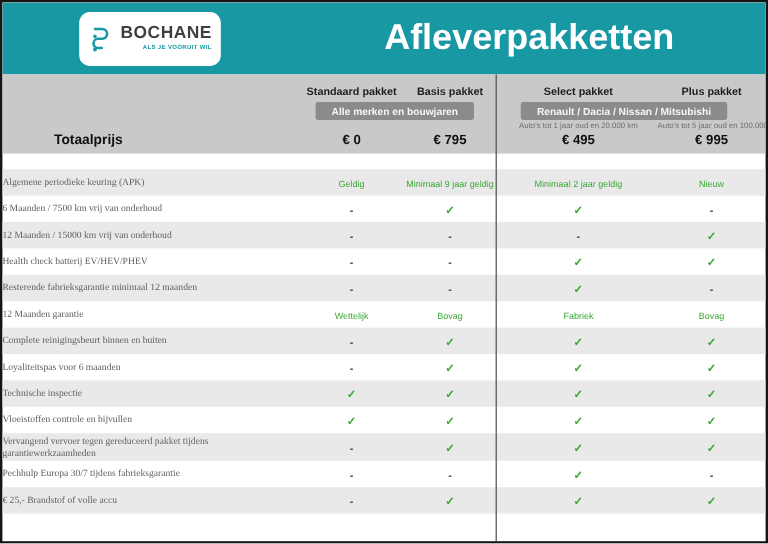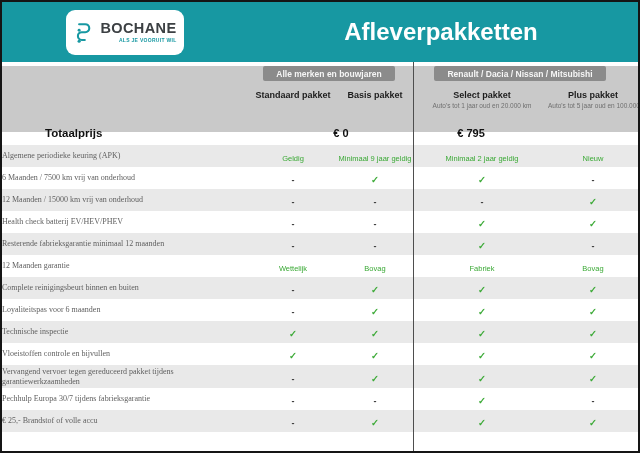--- a/index.html
+++ b/index.html
@@ -13,39 +13,39 @@
   .header { height:60px; background:#1798a2; display:flex; align-items:center; }
   .logo-card {
     margin-left:64px; width:118px; height:45px; background:#fff;
     border-radius:9px; display:flex; align-items:center; justify-content:center; gap:6px;
     flex:0 0 auto;
   }
   .logo-mark { width:21px; height:23px; flex:0 0 auto; }
   .logo-text { display:flex; flex-direction:column; align-items:flex-end; }
   .brand { font-size:14.5px; font-weight:bold; color:#3c4043; letter-spacing:.4px; line-height:1; }
   .tagline { font-size:5px; color:#1798a2; font-weight:bold; margin-top:2px; letter-spacing:.3px; }
-  .title { flex:1; text-align:center; color:#fff; font-weight:bold; font-size:24px; padding-left:60px; white-space:nowrap; }
+  .title { flex:1; text-align:center; color:#fff; font-weight:bold; font-size:30px; padding-left:60px; white-space:nowrap; }
   
   .grid { display:grid; grid-template-columns:248px 86px 78px 2px 132px 90px; }
   
   .band { background:#c9c9c9; height:66px; box-sizing:border-box; }
   .band-headers { padding-top:9px; }
   .col-head { text-align:center; font-weight:bold; font-size:9px; color:#1d1d1d; white-space:nowrap; }
   .band-badges { margin-top:4px; }
   .badge {
     background:#8b8b8b; color:#f6f6f6; font-weight:bold; font-size:8.5px;
     text-align:center; padding:2.5px 0; border-radius:2px; white-space:nowrap;
   }
   .badge-1 { grid-column:2/4; margin:0 19px 0 13px; }
   .badge-2 { grid-column:5/7; margin:0 32px 0 18px; }
   .band-notes { margin-top:2px; }
   .note { text-align:center; font-size:6.5px; color:#6f6f6f; white-space:nowrap; }
   .note-select { grid-column:5; }
   .note-plus { grid-column:6; }
-  .band-total { margin-top:18px; align-items:center;gap:48px; }
+  .band-total { margin-top:2px; align-items:center; }
   .total-label { padding-left:43px; font-weight:bold; font-size:11.5px; color:#101010; }
   .price { text-align:center; font-weight:bold; font-size:11px; color:#101010; }
   
   .rows { margin-top:13px; }
   .trow { min-height:22px; box-sizing:border-box; padding:2px 0; align-items:center; }
   .trow.gray { background:#e9e9e9; }
   .rlabel { padding-right:4px; font-size:8px; color:#5f5f5f; line-height:1.2;font-family:Liberation Serif, serif; }
   .cell { text-align:center; }
   .check { color:#3aa935; font-weight:bold; font-size:9.5px; }
   .dash { color:#3c3c3c; font-weight:bold; font-size:9px; }
@@ -67,32 +67,32 @@
       </svg>
       <div class="logo-text">
         <span class="brand">BOCHANE</span>
         <span class="tagline">ALS JE VOORUIT WIL</span>
       </div>
     </div>
     <div class="title">Afleverpakketten</div>
   </div>
 
   <div class="band">
-    <div class="grid band-badges">
-      <div class="badge badge-1">Alle merken en bouwjaren</div>
-      <div class="badge badge-2">Renault / Dacia / Nissan / Mitsubishi</div>
-    </div>
     <div class="grid band-headers">
       <div></div>
       <div class="col-head">Standaard pakket</div>
       <div class="col-head">Basis pakket</div>
       <div></div>
       <div class="col-head">Select pakket</div>
       <div class="col-head">Plus pakket</div>
     </div>
+    <div class="grid band-badges">
+      <div class="badge badge-1">Alle merken en bouwjaren</div>
+      <div class="badge badge-2">Renault / Dacia / Nissan / Mitsubishi</div>
+    </div>
     <div class="grid band-notes">
       <div class="note note-select">Auto's tot 1 jaar oud en 20.000 km</div>
       <div class="note note-plus">Auto's tot 5 jaar oud en 100.000 km</div>
     </div>
     <div class="grid band-total">
       <div class="total-label">Totaalprijs</div>
       <div class="price">€ 0</div>
       <div class="price">€ 795</div>
       <div></div>
       <div class="price">€ 495</div>

